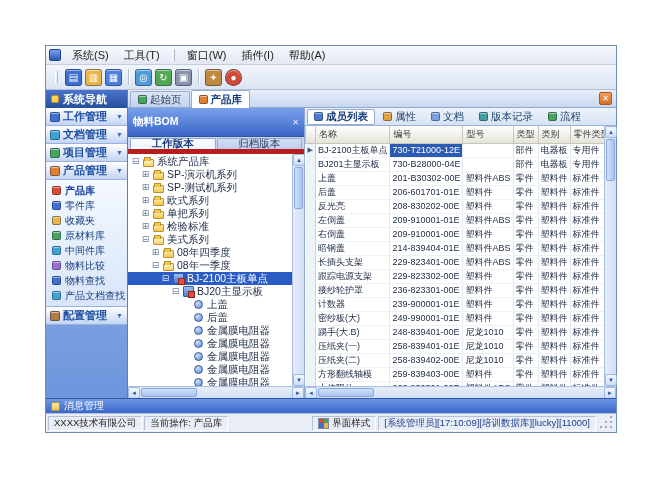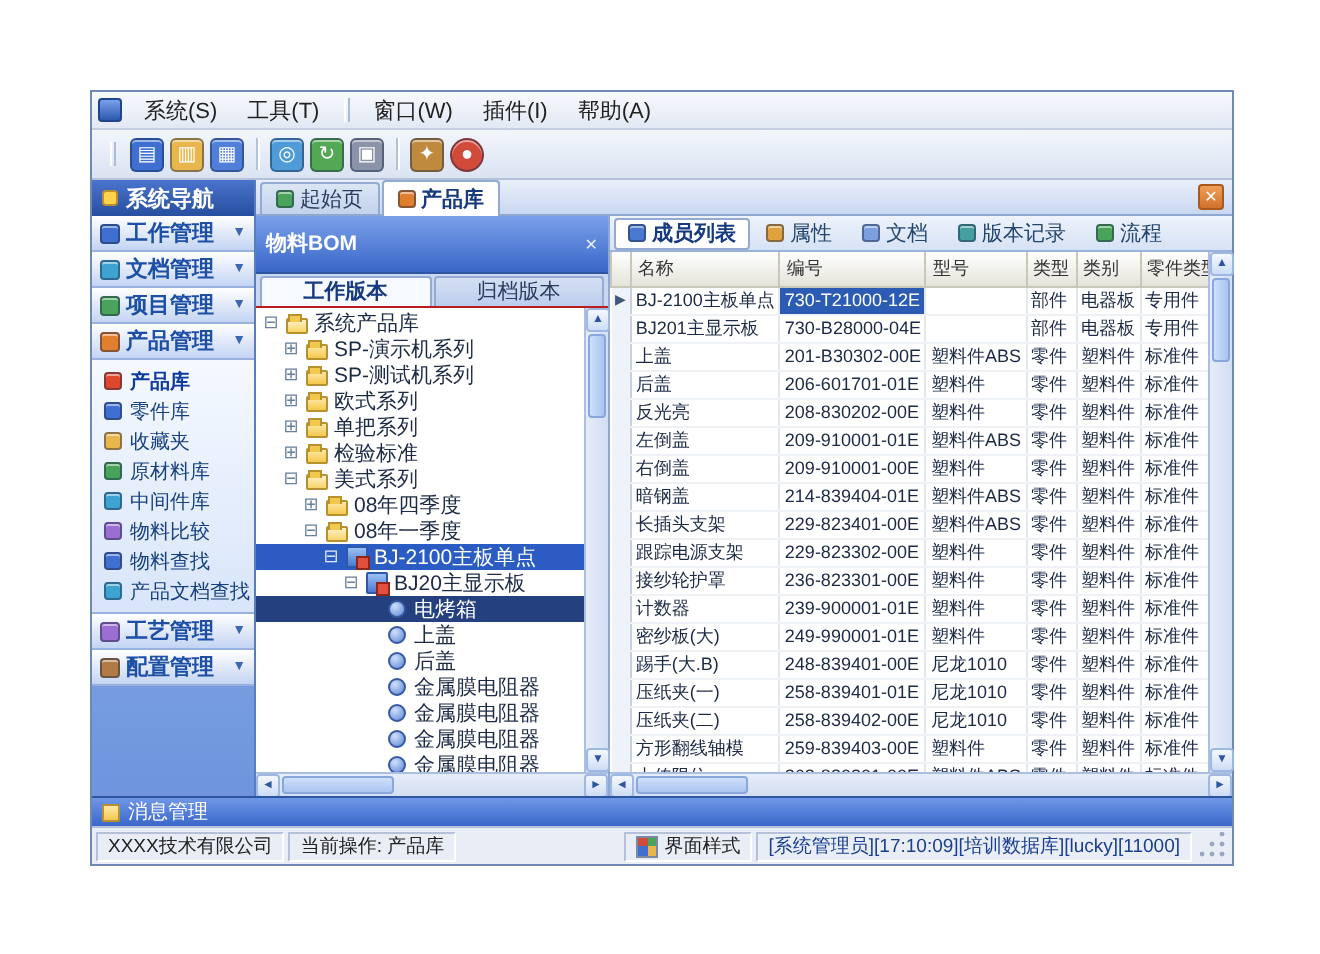--- a/index.html
+++ b/index.html
@@ -50,21 +50,21 @@
   .spacer{flex:1;}
   .doctab-close{width:13px;height:13px;align-self:center;margin-right:2px;border-radius:2px;color:#fff;
     background:linear-gradient(#f0a05a,#d2702a);border:1px solid #a85a1e;font-size:8px;
     display:flex;align-items:center;justify-content:center;flex:none;}
   .panes{flex:1;display:flex;min-height:0;}
   
   .bom{width:177px;flex:none;display:flex;flex-direction:column;border-right:1px solid #8fa8d2;background:#dce6f7;}
   .bom-header{height:29px;flex:none;background:linear-gradient(#7aa0ea,#3a67c8);color:#fff;font-size:10.5px;
     font-weight:bold;display:flex;align-items:center;padding:0 5px;border-bottom:1px solid #2f55a0;}
   .bom-close{margin-left:auto;font-size:8px;color:#e8eefc;}
-  .bom-tabs{height:17px;flex:none;display:flex;gap:1px;padding:1px 2px 0;background:#c9d7f1;border-bottom:1px solid #b91c1c;}
+  .bom-tabs{height:17px;flex:none;display:flex;gap:1px;padding:1px 2px 0;background:#c9d7f1;border-bottom:5px solid #b91c1c;}
   .bom-tab{flex:1;display:flex;align-items:center;justify-content:center;font-size:10.5px;
     border:1px solid #93aad2;border-bottom:none;border-radius:2px 2px 0 0;
     background:linear-gradient(#d4dff3,#bccded);color:#2a3c5e;white-space:nowrap;}
   .bom-tab.active{background:#f6f9ff;font-weight:bold;color:#173a7e;}
   .tree-zone{flex:1;display:flex;min-height:0;background:#fff;}
   .tree{flex:1;overflow:hidden;padding-top:1px;min-width:0;}
   .tree-row{height:13px;display:flex;align-items:center;gap:3px;font-size:10.5px;white-space:nowrap;color:#1c2a45;}
   .tree-row.sel-primary{background:#2a5cc4;color:#fff;}
   .tree-row.sel-secondary{background:#24407e;color:#fff;}
   .tree-row.sel-primary .expander,.tree-row.sel-secondary .expander{color:#dfe6f5;}
@@ -214,25 +214,20 @@
               <div class="sb-item">
                 <span class="nav-ico small" style="background: rgb(63, 111, 209);"></span>
                 <span>物料查找</span>
               </div>
               <div class="sb-item">
                 <span class="nav-ico small" style="background: rgb(63, 163, 209);"></span>
                 <span>产品文档查找</span>
               </div>
             </div>
             <div class="sb-sec">
-              <span class="nav-ico" style="background: rgb(154, 111, 209);"></span>
-              <span>工艺管理</span>
-              <span class="sb-chevron">▼</span>
-            </div>
-            <div class="sb-sec">
               <span class="nav-ico" style="background: rgb(176, 122, 69);"></span>
               <span>配置管理</span>
               <span class="sb-chevron">▼</span>
             </div>
           </div>
       </div>
 
       <div class="workarea">
         <div class="doctabs">
           <span id="doc-tabs-list" style="display:flex;align-items:flex-end;gap:1px;">
@@ -309,25 +304,20 @@
                   </div>
                   <div class="tree-row sel-primary" style="padding-left: 33px;">
                     <span class="expander">⊟</span>
                     <span class="mi mi-assembly"></span>
                     <span>BJ-2100主板单点</span>
                   </div>
                   <div class="tree-row" style="padding-left: 43px;">
                     <span class="expander">⊟</span>
                     <span class="mi mi-assembly"></span>
                     <span>BJ20主显示板</span>
-                  </div>
-                  <div class="tree-row sel-secondary" style="padding-left: 53px;">
-                    <span class="expander"></span>
-                    <span class="mi mi-part"></span>
-                    <span>电烤箱</span>
                   </div>
                   <div class="tree-row" style="padding-left: 53px;">
                     <span class="expander"></span>
                     <span class="mi mi-part"></span>
                     <span>上盖</span>
                   </div>
                   <div class="tree-row" style="padding-left: 53px;">
                     <span class="expander"></span>
                     <span class="mi mi-part"></span>
                     <span>后盖</span>

